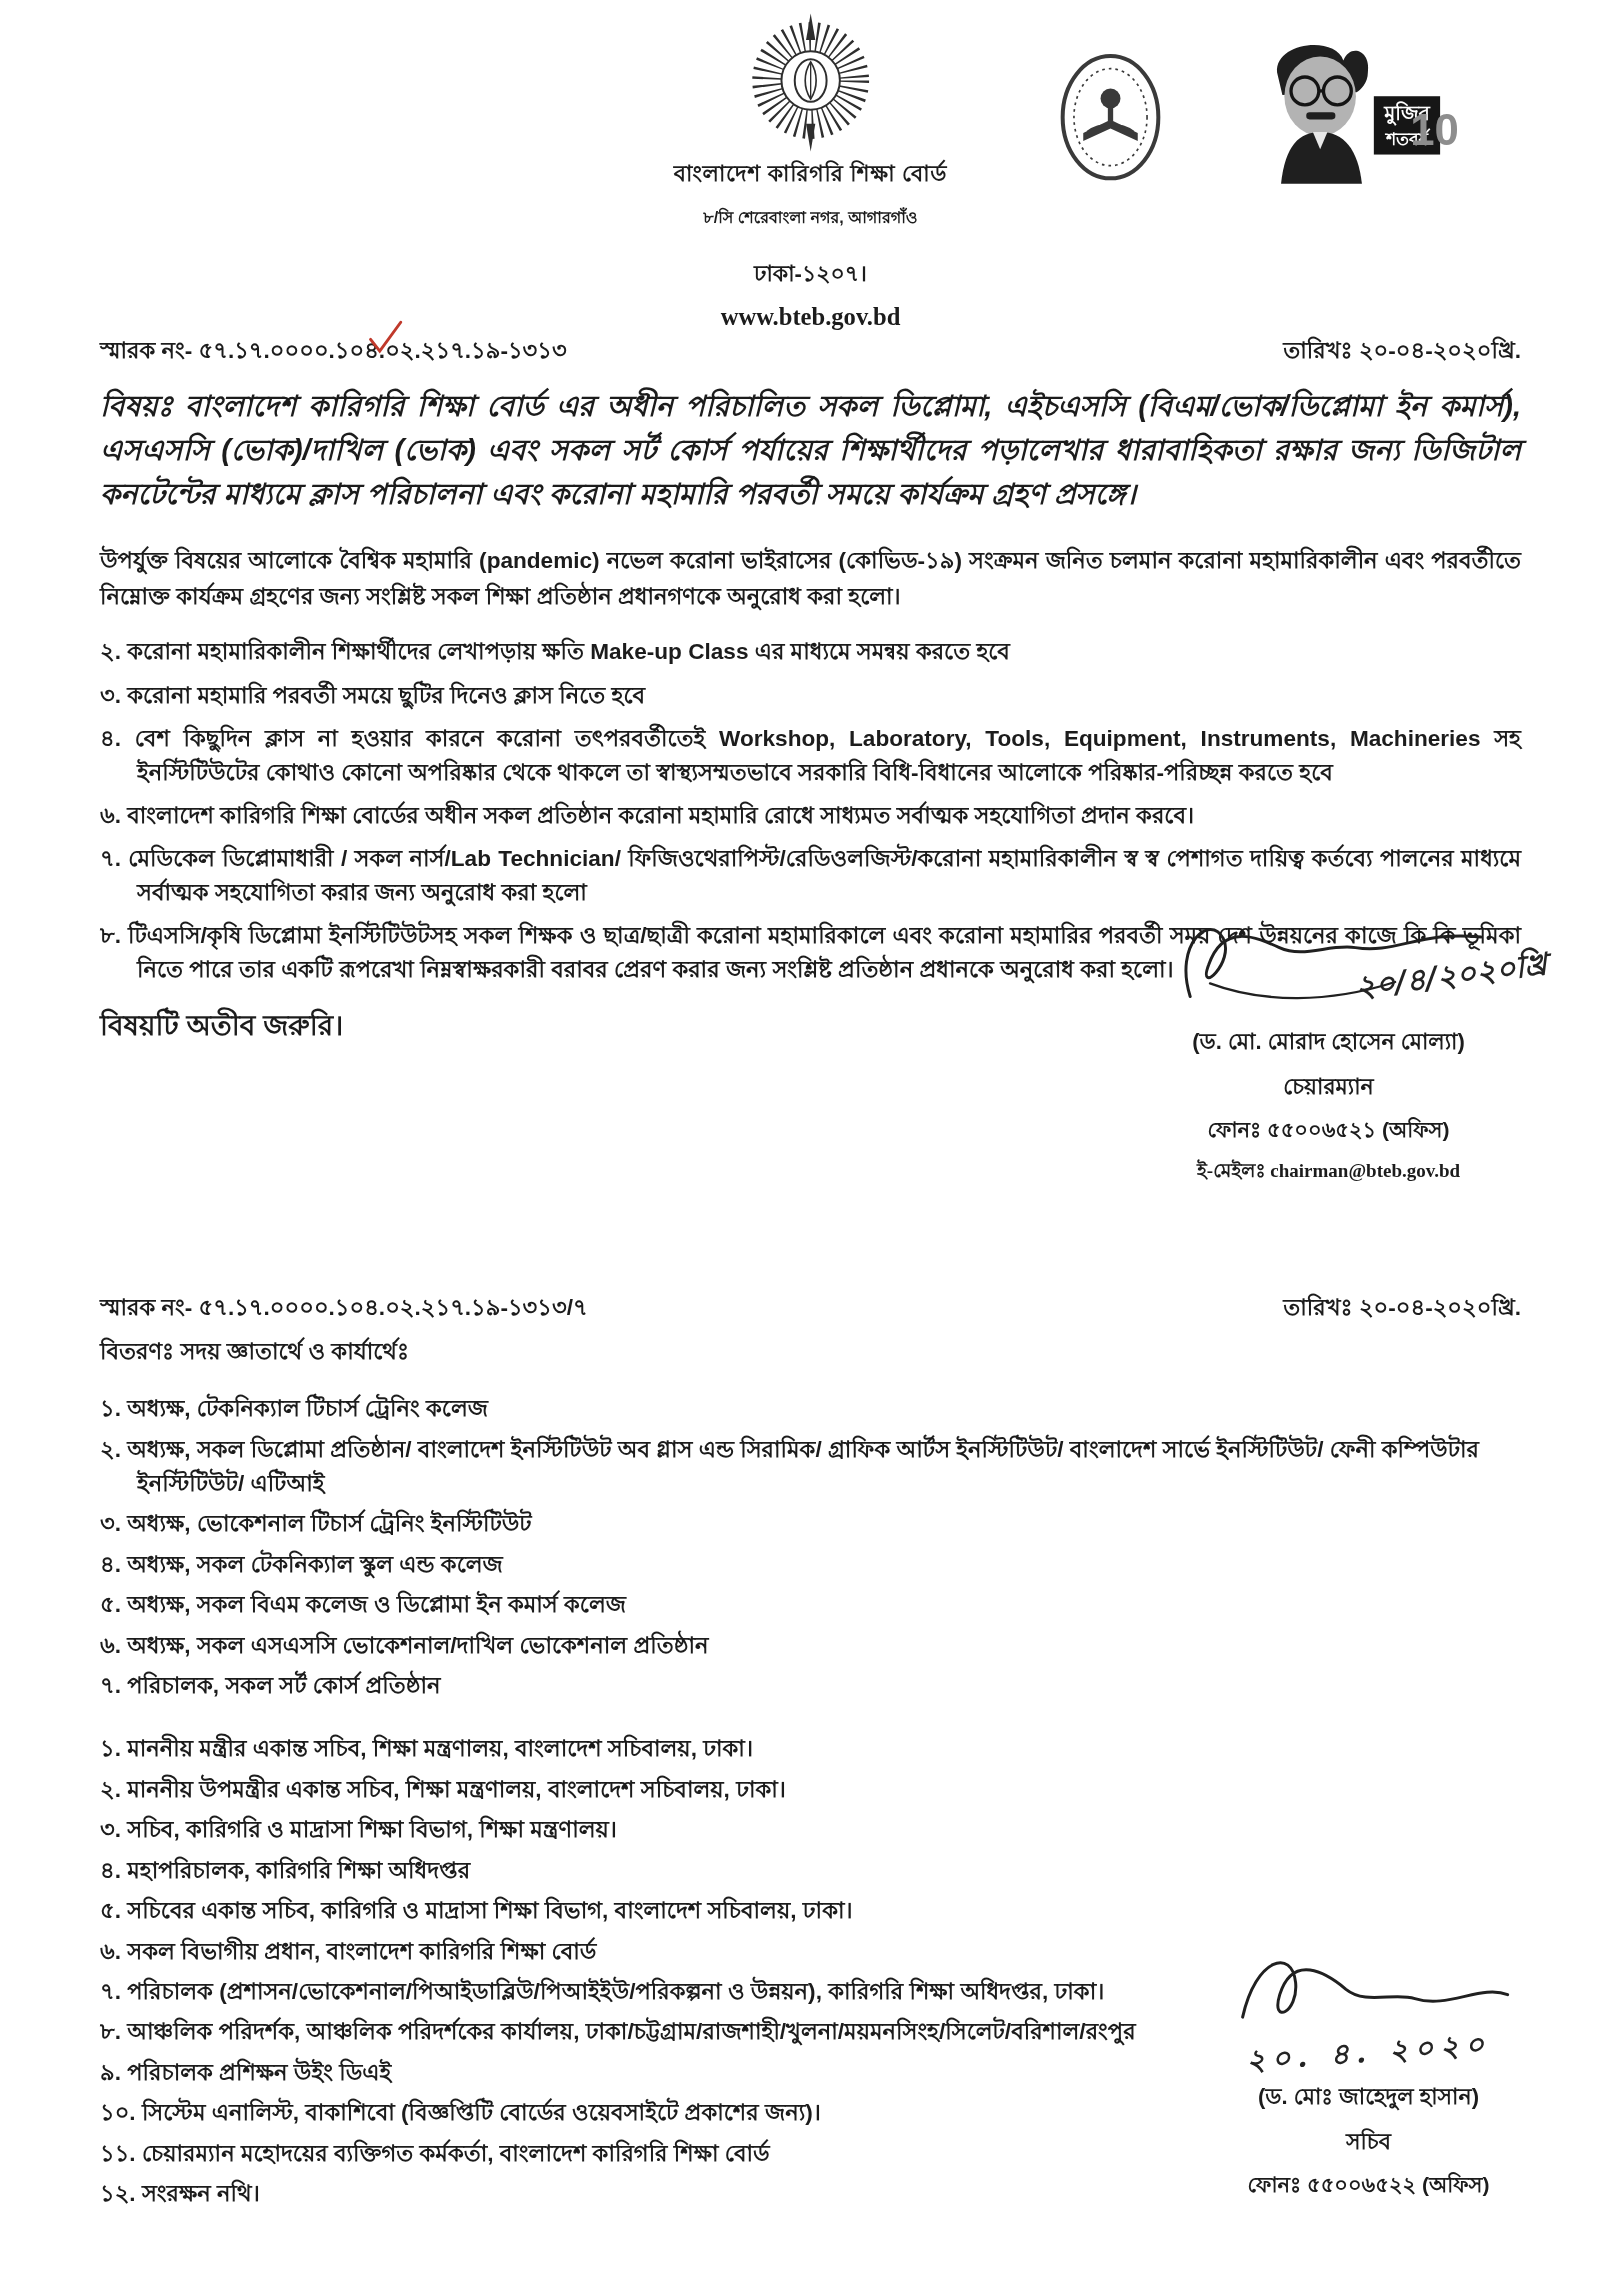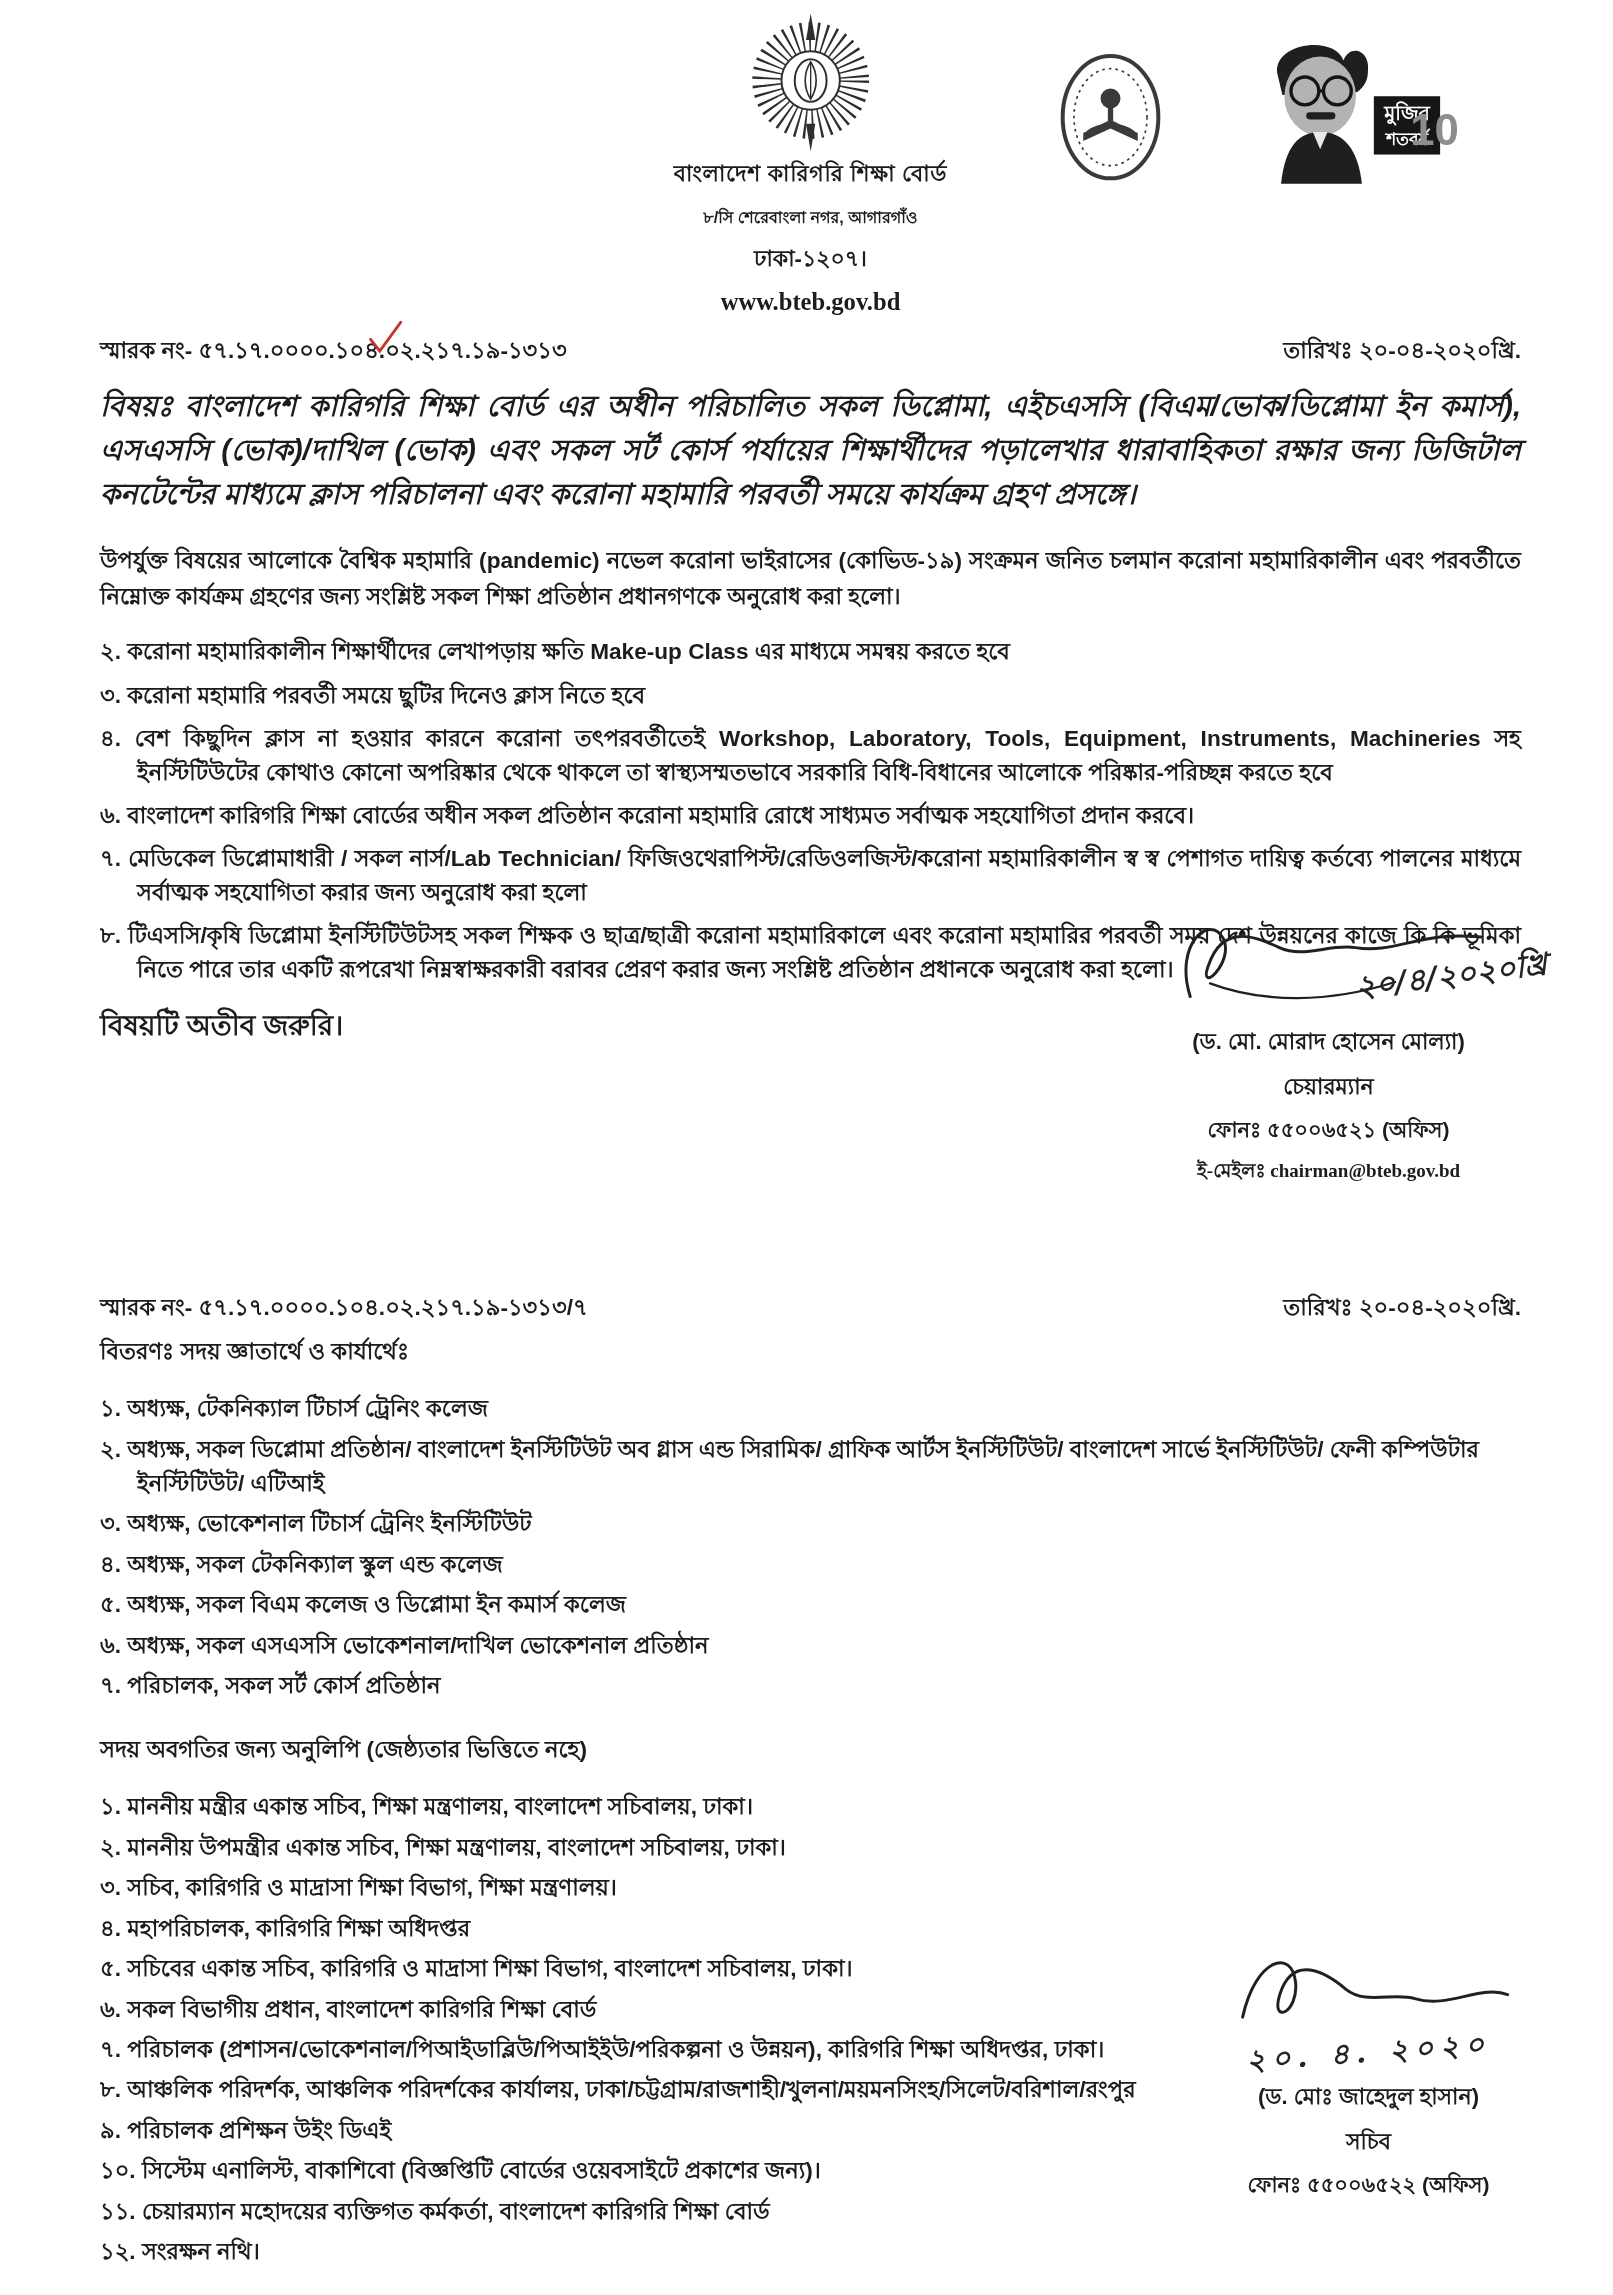--- a/index.html
+++ b/index.html
@@ -7,21 +7,21 @@
     width:1614px;min-height:2295px;background:#ffffff;margin:0 auto;
     font-family:"Liberation Sans",sans-serif;color:#1c1c1c;
     position:relative;box-sizing:border-box;
     padding:12px 93px 26.5px 100px;overflow:hidden;
   }
   
   .header{position:relative;text-align:center;height:300px;}
   .seal-center{display:block;margin:0 auto;}
   .org-name{font-size:22px;font-weight:800;margin:2.7px 0 0 0;letter-spacing:0.7px;}
   .addr{font-size:16px;font-weight:700;margin-top:12px;}
-  .addr2{font-size:22px;font-weight:700;margin-top:9px;}
+  .addr2{font-size:22px;font-weight:700;margin-top:24px;}
   .website{font-size:24.6px;font-weight:700;margin-top:10.6px;font-family:"Liberation Serif",serif;}
   .logo-right-seal{position:absolute;top:40px;right:358px;}
   .logo-mujib{position:absolute;top:18.6px;right:63px;}
   
   .memo-row{display:flex;justify-content:space-between;align-items:flex-start;
     font-size:22.6px;font-weight:700;margin-top:21px;position:relative;}
   .memo-row .date{white-space:nowrap;}
   .red-tick{position:absolute;left:264px;top:-14.6px;}
   
   .subject{font-size:29px;font-weight:800;line-height:1.52;text-align:justify;margin:13.3px 0 0 0;font-style:italic;}
@@ -148,21 +148,20 @@
     <div class="item">১. অধ্যক্ষ, টেকনিক্যাল টিচার্স ট্রেনিং কলেজ</div>
     <div class="item">২. অধ্যক্ষ, সকল ডিপ্লোমা প্রতিষ্ঠান/ বাংলাদেশ ইনস্টিটিউট অব গ্লাস এন্ড সিরামিক/ গ্রাফিক আর্টস ইনস্টিটিউট/ বাংলাদেশ সার্ভে ইনস্টিটিউট/ ফেনী কম্পিউটার ইনস্টিটিউট/ এটিআই</div>
     <div class="item">৩. অধ্যক্ষ, ভোকেশনাল টিচার্স ট্রেনিং ইনস্টিটিউট</div>
     <div class="item">৪. অধ্যক্ষ, সকল টেকনিক্যাল স্কুল এন্ড কলেজ</div>
     <div class="item">৫. অধ্যক্ষ, সকল বিএম কলেজ ও ডিপ্লোমা ইন কমার্স কলেজ</div>
     <div class="item">৬. অধ্যক্ষ, সকল এসএসসি ভোকেশনাল/দাখিল ভোকেশনাল প্রতিষ্ঠান</div>
     <div class="item">৭. পরিচালক, সকল সর্ট কোর্স প্রতিষ্ঠান</div>
   </div>
 
   <section class="cc-section">
-    <p class="cc-heading">সদয় অবগতির জন্য অনুলিপি (জেষ্ঠ্যতার ভিত্তিতে নহে)</p>
     <div class="list tight">
       <div class="item">১. মাননীয় মন্ত্রীর একান্ত সচিব, শিক্ষা মন্ত্রণালয়, বাংলাদেশ সচিবালয়, ঢাকা।</div>
       <div class="item">২. মাননীয় উপমন্ত্রীর একান্ত সচিব, শিক্ষা মন্ত্রণালয়, বাংলাদেশ সচিবালয়, ঢাকা।</div>
       <div class="item">৩. সচিব, কারিগরি ও মাদ্রাসা শিক্ষা বিভাগ, শিক্ষা মন্ত্রণালয়।</div>
       <div class="item">৪. মহাপরিচালক, কারিগরি শিক্ষা অধিদপ্তর</div>
       <div class="item">৫. সচিবের একান্ত সচিব, কারিগরি ও মাদ্রাসা শিক্ষা বিভাগ, বাংলাদেশ সচিবালয়, ঢাকা।</div>
       <div class="item">৬. সকল বিভাগীয় প্রধান, বাংলাদেশ কারিগরি শিক্ষা বোর্ড</div>
       <div class="item">৭. পরিচালক (প্রশাসন/ভোকেশনাল/পিআইডাব্লিউ/পিআইইউ/পরিকল্পনা ও উন্নয়ন), কারিগরি শিক্ষা অধিদপ্তর, ঢাকা।</div>
       <div class="item">৮. আঞ্চলিক পরিদর্শক, আঞ্চলিক পরিদর্শকের কার্যালয়, ঢাকা/চট্টগ্রাম/রাজশাহী/খুলনা/ময়মনসিংহ/সিলেট/বরিশাল/রংপুর</div>
       <div class="item">৯. পরিচালক প্রশিক্ষন উইং ডিএই</div>

